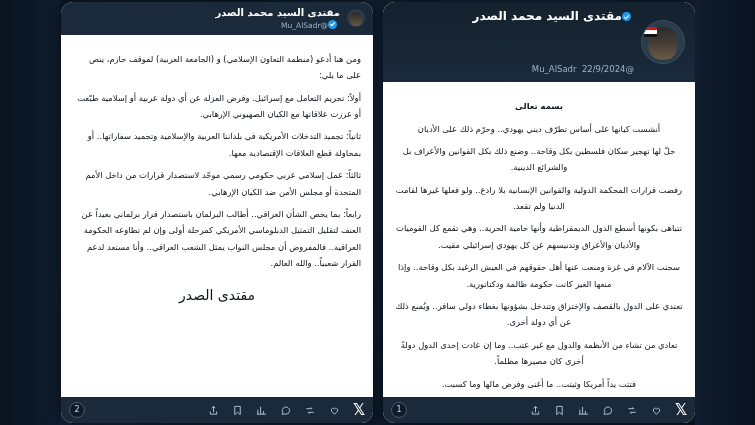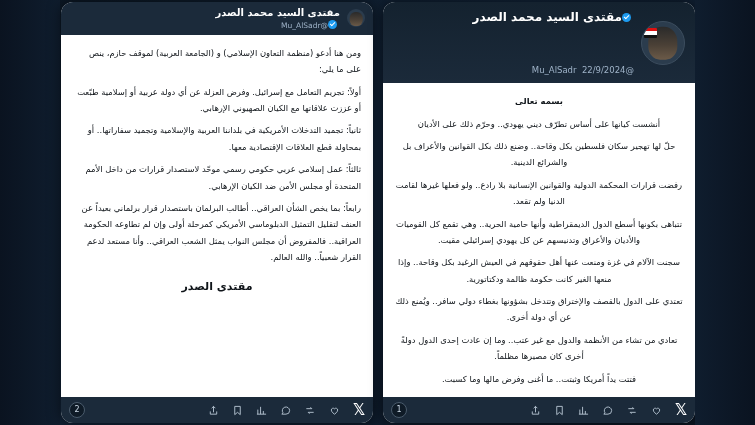--- a/index.html
+++ b/index.html
@@ -128,37 +128,37 @@
     position: absolute;
     left: 2px; top: 6px;
     width: 13px; height: 10px;
     background: linear-gradient(180deg,#d11 0%, #d11 33%, #fff 33%, #fff 66%, #111 66%, #111 100%);
     border-radius: 1px;
   }
 
   
   .post-body {
     flex: 1 1 auto;
-    padding: 10px 12px 6px 12px;
+    padding: 16px 12px 6px 12px;
     direction: rtl;
     text-align: right;
     font-size: 8.4px;
     line-height: 1.95;
     color: #0f1419;
     overflow: hidden;
     font-family: "DejaVu Sans", "Liberation Sans", sans-serif;
   }
   .post-body.center { text-align: center; }
   .post-body p { margin: 0 0 6px 0; }
   .post-body .line-center { font-weight: bold; }
   .sig {
     margin-top: 10px;
     text-align: center;
-    font-weight: bold;
-    font-size: 11px;
+    font-weight: normal;
+    font-size: 14px;
   }
 
   
   .action-bar {
     position: absolute;
     left: 0; right: 0; bottom: 0;
     height: 26px;
     background: #1b2a3a;
     display: flex;
     align-items: center;

